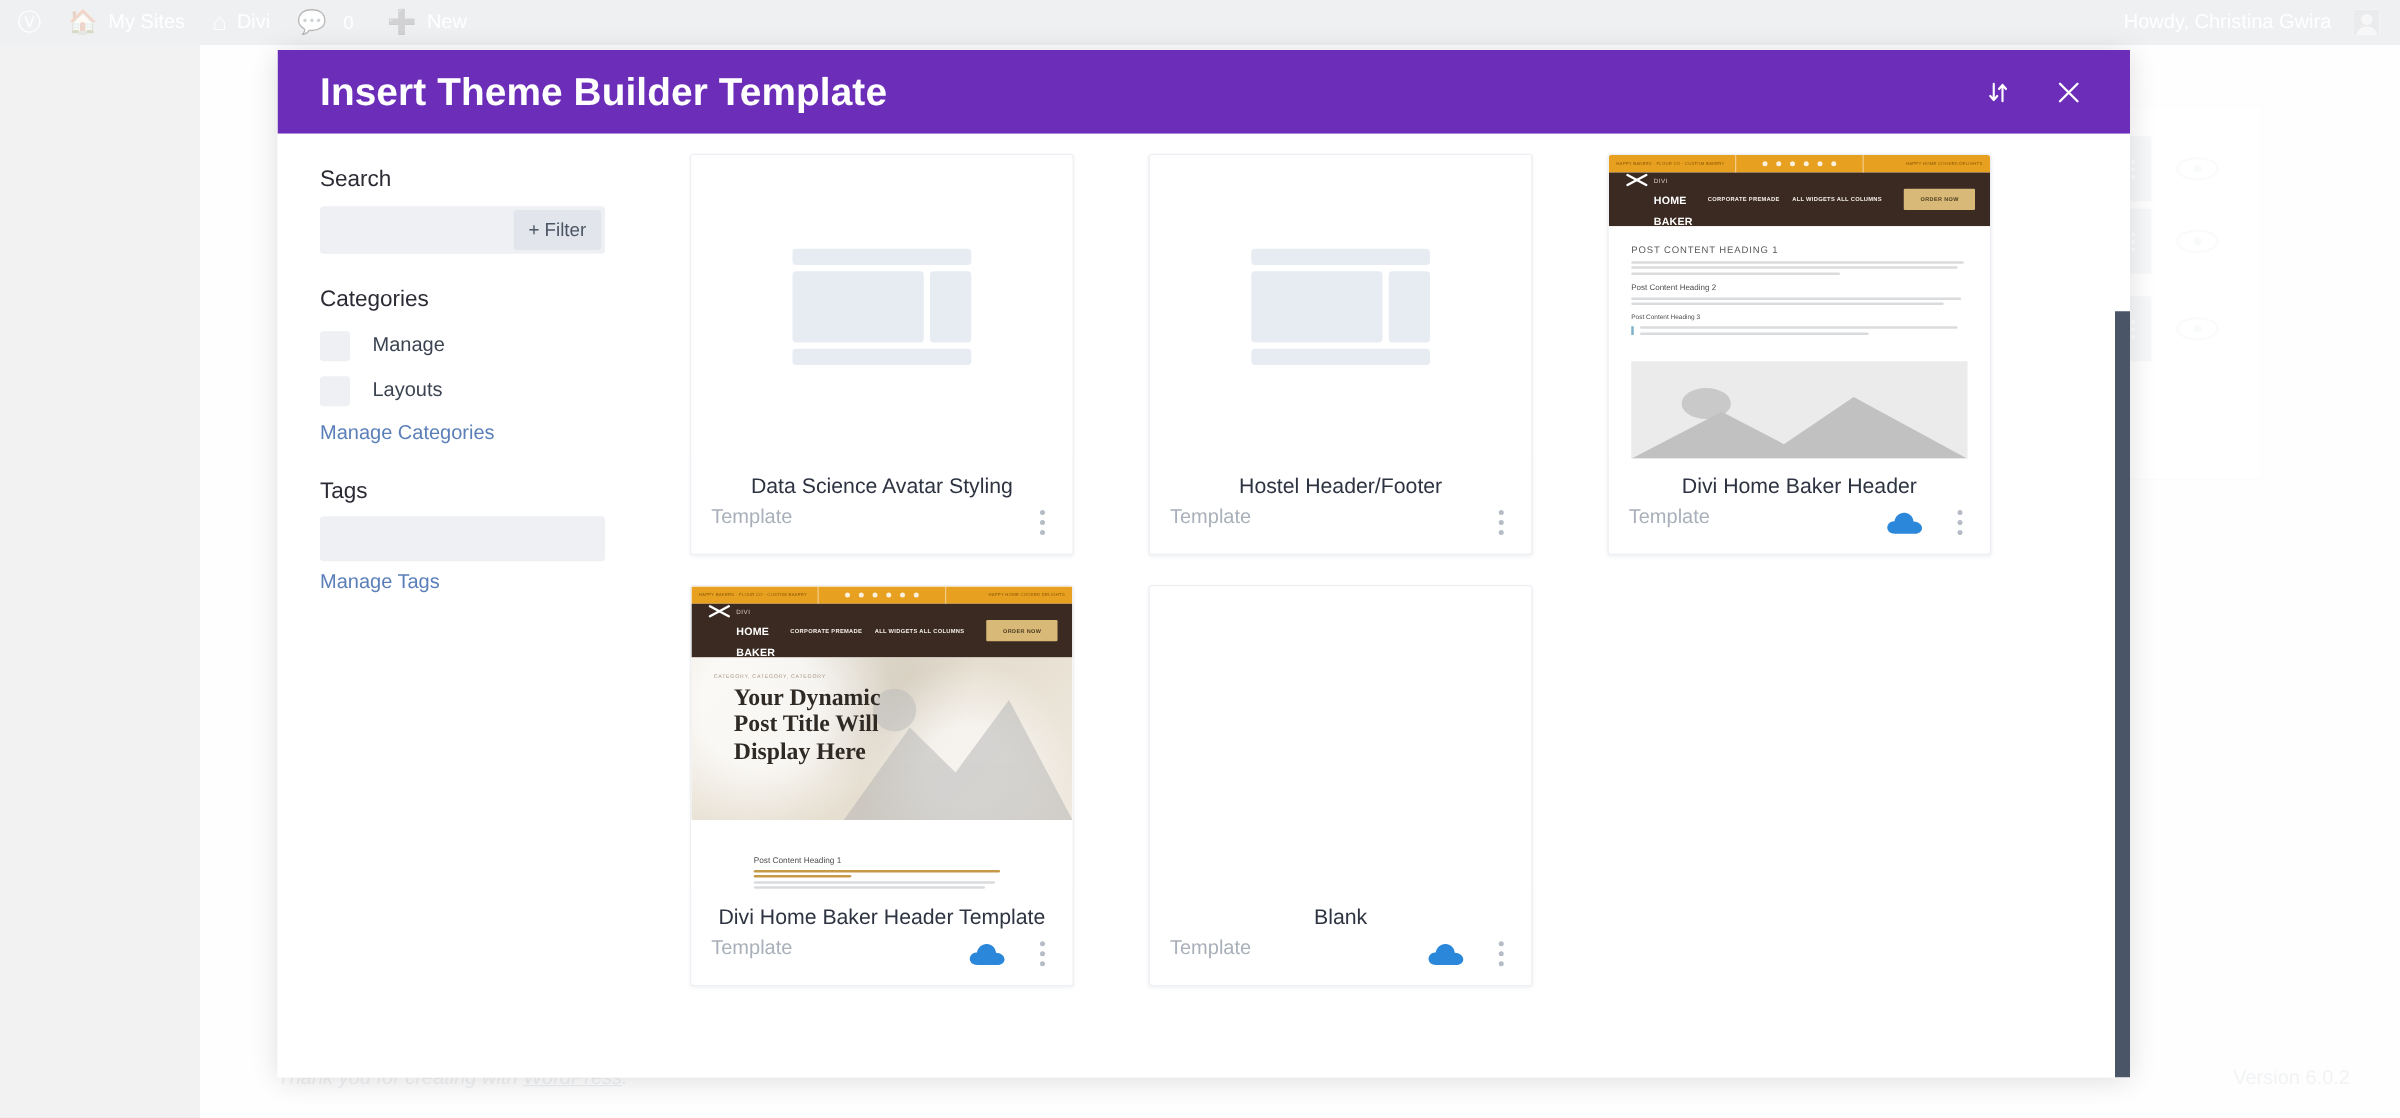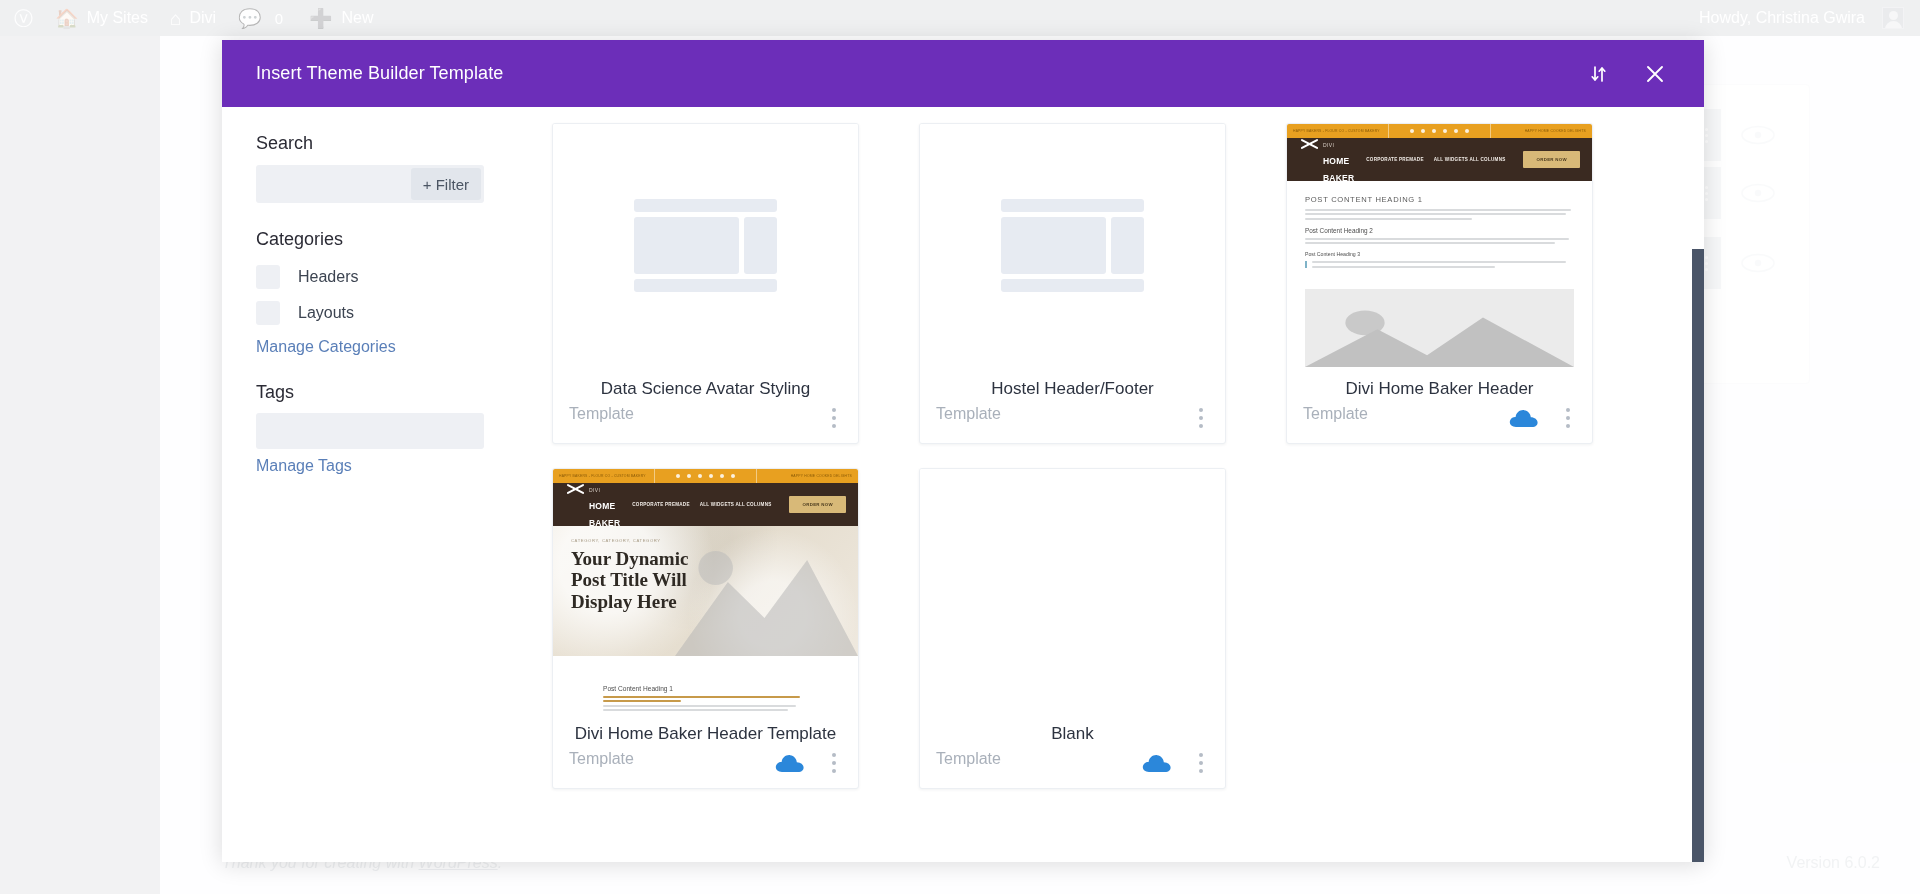--- a/index.html
+++ b/index.html
@@ -129,22 +129,22 @@
     overflow: hidden;
   }
   #modal-header {
     height: 67px; flex: 0 0 67px;
     background: #6c2eb9;
     display: flex; align-items: center;
     padding: 0 30px 0 34px;
     color: #ffffff;
   }
   #modal-title {
-    font-size: 18px;
-    font-weight: normal;
+    font-size: 31px;
+    font-weight: bold;
     letter-spacing: .1px;
     flex: 1 1 auto;
   }
   .hdr-btn {
     width: 38px; height: 38px;
     display: flex; align-items: center; justify-content: center;
     color: #ffffff;
     margin-left: 6px;
   }
   .hdr-btn svg { display:block; }
@@ -380,21 +380,21 @@
       radial-gradient(circle at 45% 12%, rgba(0,0,0,.05) 0 20%, rgba(0,0,0,0) 44%),
       linear-gradient(135deg,#efe9de 0%, #e4dccd 48%, #efe9df 100%);
   }
   .dhb2-mtn { position:absolute; right:0; top:0; width: 60%; height: 100%; opacity:.5; }
   .dhb2-mtn svg { width:100%; height:100%; display:block; }
   .dhb2-kicker {
     position:absolute; left: 18px; top: 12px;
     font-size: 4.2px; letter-spacing: .6px; color:#a79a84;
   }
   .dhb2-title {
-    position:absolute; left: 18px; top: 22px;
+    position:absolute; left: 34px; top: 22px;
     font-family: "Liberation Serif", serif;
     font-weight: bold;
     font-size: 19px;
     line-height: 1.12;
     color: #2f2a24;
     width: 130px;
   }
   .dhb2-card {
     position: absolute; left: 28px; right: 28px; top: 200px; bottom: 0;
     background: #ffffff;
@@ -532,21 +532,21 @@
           <input class="f-input" type="text" value="" placeholder="" style="">
           <div class="f-filter-btn">+ Filter</div>
         </div>
       </div>
 
 
       <div class="f-group">
         <div class="f-head">Categories</div>
         <div class="f-check-row">
           <span class="f-check"></span>
-          <span class="f-check-label">Headers</span>
+          <span class="f-check-label">Manage</span>
         </div>
         <div class="f-check-row">
           <span class="f-check"></span>
           <span class="f-check-label">Layouts</span>
         </div>
         <a class="f-link" href="#">Manage Categories</a>
       </div>
 
       <div class="f-group">
         <div class="f-head">Tags</div>

